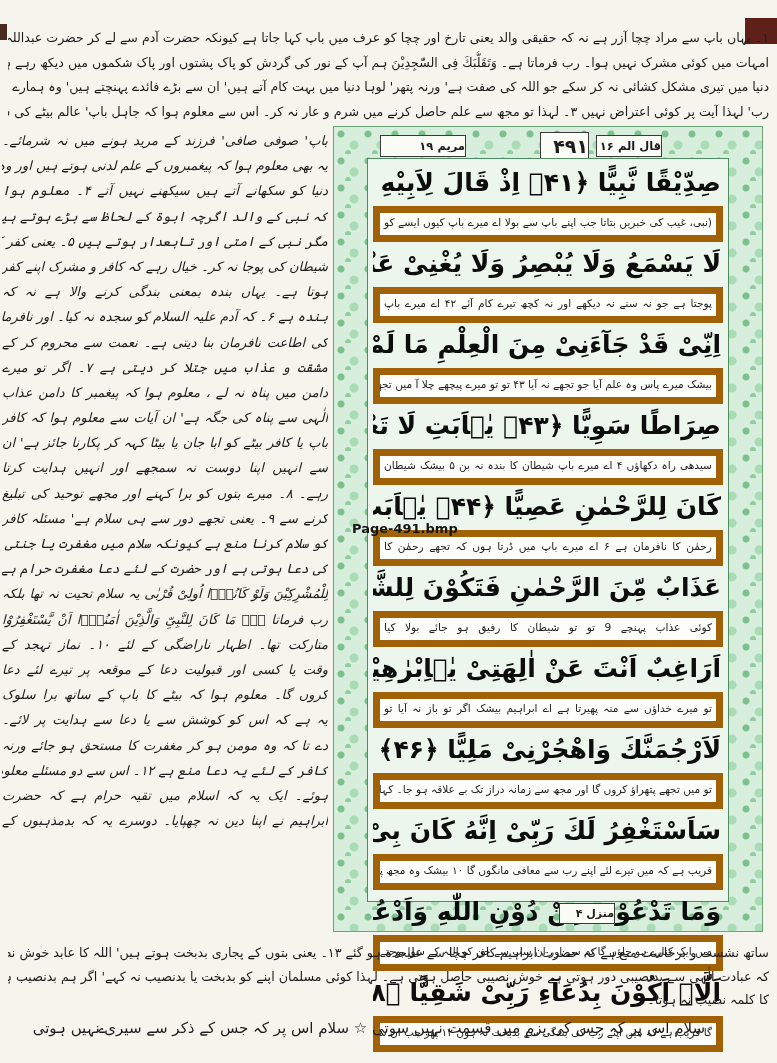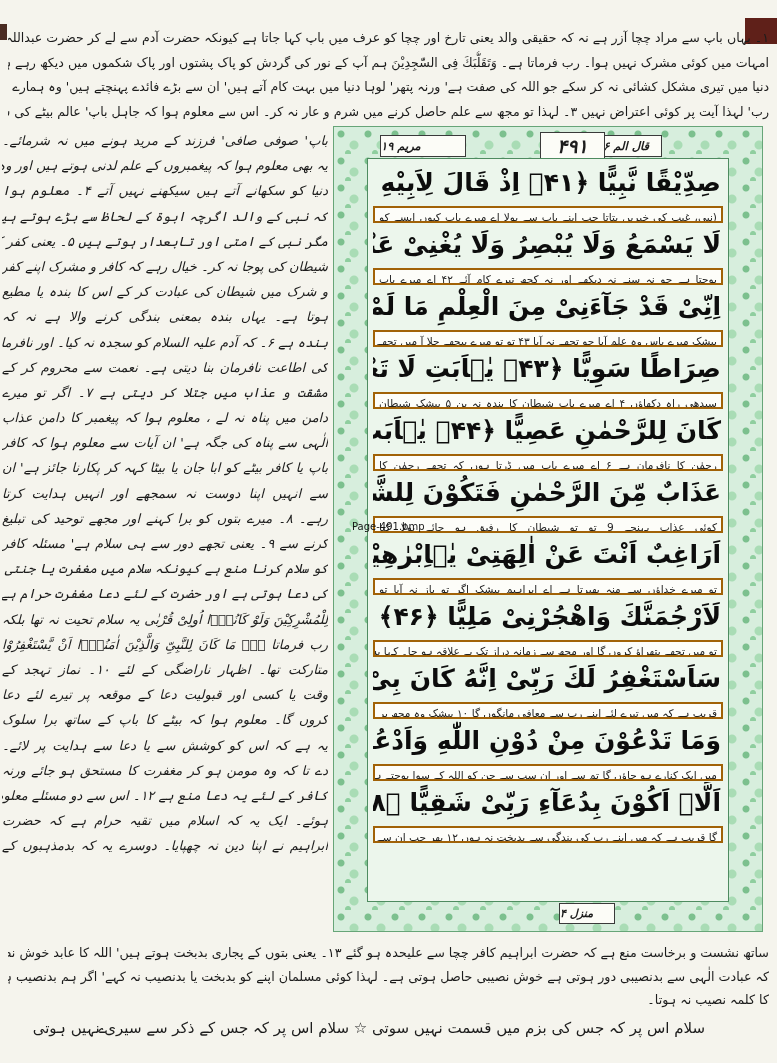--- a/index.html
+++ b/index.html
@@ -32,39 +32,39 @@
       radial-gradient(circle at 20px 18px,#a9dcb5 4px, transparent 5px),
       radial-gradient(circle at 14px 26px,#8fce9f 2.5px, transparent 3.5px);
     background-size:27px 27px;
   }
   .quran-inner{
     position:absolute;left:33px;top:31px;right:33px;bottom:29px;
     background:#ecf6ec;border:1px solid #4e8b60;padding:3px 5px;box-sizing:border-box;
   }
   .hdr-box{
     position:absolute;background:#fcfcf7;border:1px solid #3a3a3a;
-    text-align:left;white-space:nowrap;overflow:hidden;font-style:italic;
+    text-align:right;white-space:nowrap;overflow:hidden;
   }
   .hdr-juz {top:8px;left:auto;right:100px;width:64px;height:20px;line-height:20px;font-size:11.5px;font-weight:bold;}
-  .hdr-page{top:5px;left:206px;width:47px;height:27px;line-height:27px;font-size:19px;font-weight:bold;padding-left:16px;}
+  .hdr-page{top:5px;left:206px;width:47px;height:27px;line-height:27px;font-size:19px;font-weight:bold;}
   .hdr-surah{top:8px;left:46px;width:84px;height:20px;line-height:20px;font-size:11.5px;font-weight:bold;}
   .hdr-manzil{bottom:7px;left:225px;top:auto;width:54px;height:19px;line-height:19px;font-size:11px;font-weight:bold;}
   .qline{margin-bottom:1px;}
   .qline .arabic{
     height:44px;line-height:42px;font-size:25px;font-weight:bold;color:#0d0d0d;
     text-align:justify;text-align-last:justify;white-space:nowrap;overflow:hidden;padding:0 2px;
   }
   .qline .urdu{
-    height:17px;line-height:18px;font-size:10.6px;color:#222;
-    background:#fdfdf9;border:2px solid #a16207;
+    height:36px;line-height:18px;font-size:10.6px;color:#222;
+    background:#fdfdf9;border:7px solid #a16207;
     text-align:justify;text-align-last:justify;white-space:nowrap;overflow:hidden;padding:0 4px;
     box-sizing:border-box;
   }
   
-  .watermark{left:352px;top:521px;font-size:10px;font-weight:normal;color:#151515;
+  .watermark{left:352px;top:521px;font-size:13px;font-weight:bold;color:#151515;
     direction:ltr;font-family:"DejaVu Sans",sans-serif;z-index:30;}
   
   .bottom-notes{left:8px;top:941px;width:761px;}
   .bottom-notes .cline{height:23.6px;line-height:23.6px;font-size:12.7px;
     text-align:justify;text-align-last:justify;white-space:nowrap;overflow:hidden;}
   .bottom-notes .cline:last-child{text-align:right;text-align-last:right;}
   .couplet{left:215px;top:1016px;width:490px;text-align:left;font-size:15px;line-height:24px;white-space:nowrap;}
   .couplet-mark{left:98px;top:1020px;font-size:14px;}
 </style>
 </head>
@@ -80,21 +80,20 @@
     <div class="cline">رب' لہذا آیت پر کوئی اعتراض نہیں ۳۔ لہذا تو مجھ سے علم حاصل کرنے میں شرم و عار نہ کر۔ اس سے معلوم ہوا کہ جاہل باپ' عالم بیٹے کی شاگردی کرنے اور عامی</div>
   </div>
 
 <div class="abs left-col">
     <div class="cline">باپ' صوفی صافی' فرزند کے مرید ہونے میں نہ شرمائے۔</div>
     <div class="cline">یہ بھی معلوم ہوا کہ پیغمبروں کے علم لدنی ہوتے ہیں اور وہ</div>
     <div class="cline">دنیا کو سکھانے آتے ہیں سیکھنے نہیں آتے ۴۔ معلوم ہوا</div>
     <div class="cline">کہ نبی کے والد اگرچہ ابوۃ کے لحاظ سے بڑے ہوتے ہیں</div>
     <div class="cline">مگر نبی کے امتی اور تابعدار ہوتے ہیں ۵۔ یعنی کفر کر کے</div>
     <div class="cline">شیطان کی پوجا نہ کر۔ خیال رہے کہ کافر و مشرک اپنے کفر</div>
-    <div class="cline">و شرک میں شیطان کی عبادت کر کے اس کا بندہ یا مطیع</div>
     <div class="cline">ہوتا ہے۔ یہاں بندہ بمعنی بندگی کرنے والا ہے نہ کہ</div>
     <div class="cline">بندہ ہے ۶۔ کہ آدم علیہ السلام کو سجدہ نہ کیا۔ اور نافرمان</div>
     <div class="cline">کی اطاعت نافرمان بنا دیتی ہے۔ نعمت سے محروم کر کے</div>
     <div class="cline">مشقت و عذاب میں جتلا کر دیتی ہے ۷۔ اگر تو میرے</div>
     <div class="cline">دامن میں پناہ نہ لے ، معلوم ہوا کہ پیغمبر کا دامن عذاب</div>
     <div class="cline">الٰہی سے پناہ کی جگہ ہے' ان آیات سے معلوم ہوا کہ کافر</div>
     <div class="cline">باپ یا کافر بیٹے کو ابا جان یا بیٹا کہہ کر پکارنا جائز ہے' ان</div>
     <div class="cline">سے انہیں اپنا دوست نہ سمجھے اور انہیں ہدایت کرتا</div>
     <div class="cline">رہے۔ ۸۔ میرے بتوں کو برا کہنے اور مجھے توحید کی تبلیغ</div>
     <div class="cline">کرنے سے ۹۔ یعنی تجھے دور سے ہی سلام ہے' مسئلہ کافر</div>

